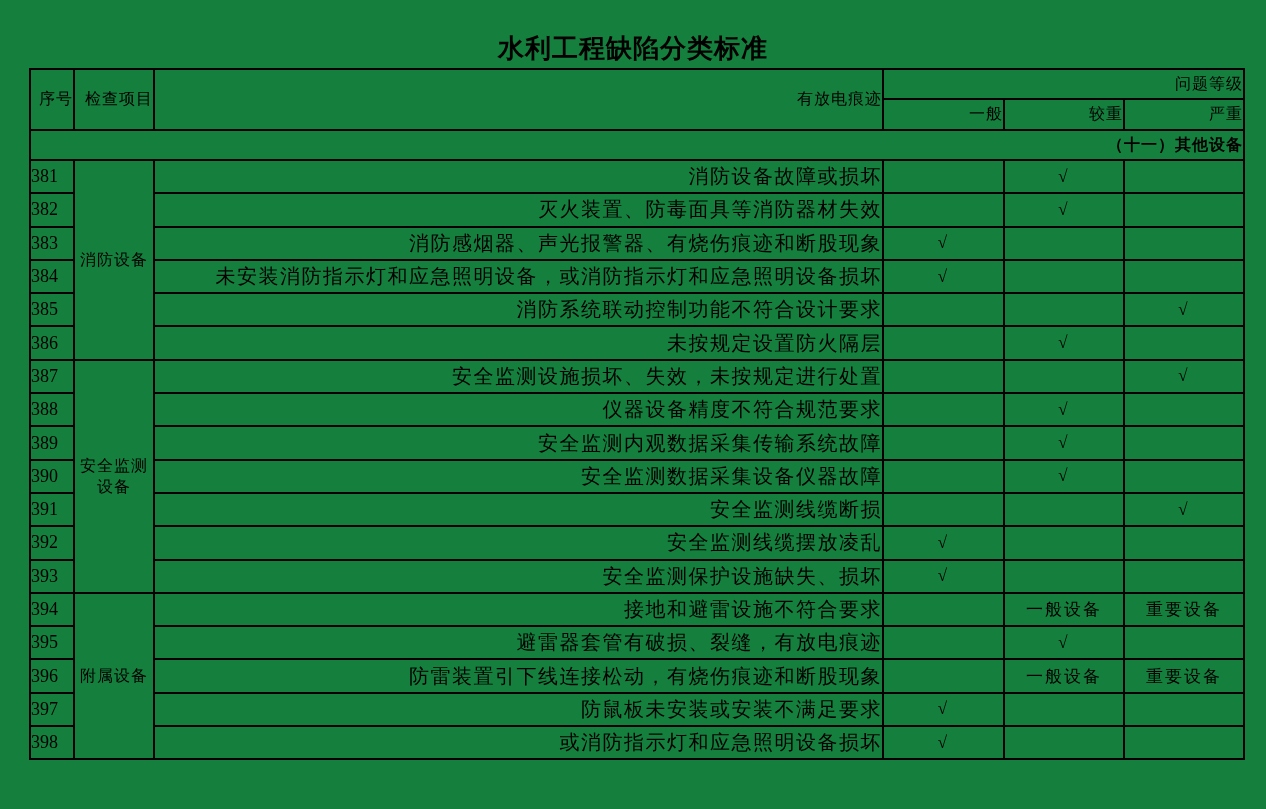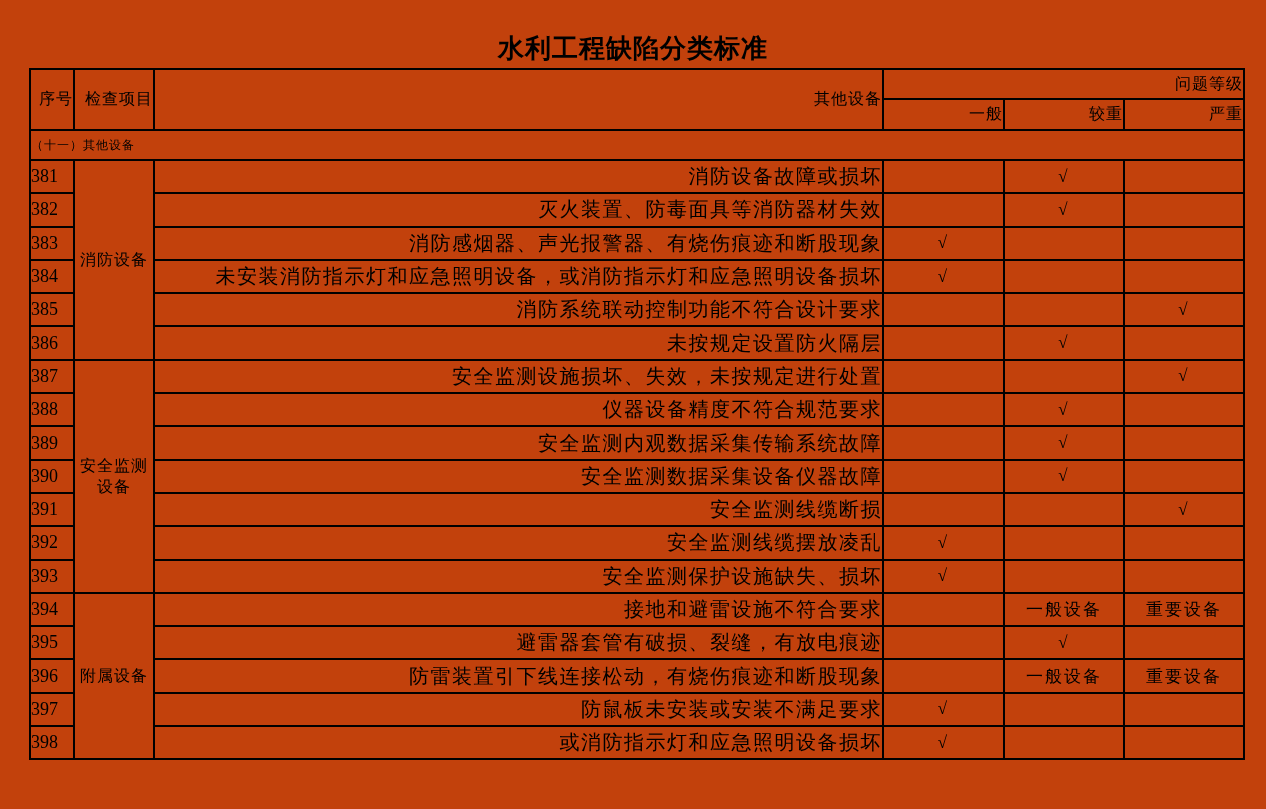--- a/index.html
+++ b/index.html
@@ -4,21 +4,21 @@
 <style>
   html, body {
     margin: 0;
     padding: 0;
     background: #ffffff;
   }
   .page {
     position: relative;
     width: 1266px;
     height: 809px;
-    background: #c2410c;
+    background: #15803d;
     font-family: "Liberation Serif", "DejaVu Serif", serif;
     color: #000000;
     overflow: hidden;
   }
   .doc-title {
     position: absolute;
     top: 34px;
     left: 0;
     width: 1266px;
     text-align: center;
@@ -46,23 +46,23 @@
   tr.hrow2 { height: 31px; }
   tr.srow  { height: 30px; }
   tr.drow  { height: 33.3px; }
   td.hc {
     text-align: right;
     font-size: 16px;
     letter-spacing: 1px;
   }
   td.sec {
     font-family: "Liberation Sans", "DejaVu Sans", sans-serif;
-    font-weight: 400;
-    font-size: 12px;
-    text-align: left;
+    font-weight: 700;
+    font-size: 16px;
+    text-align: right;
     padding-left: 6px;
     letter-spacing: 1px;
   }
   td.idc {
     text-align: left;
     font-size: 18px;
   }
   td.grp {
     text-align: center;
     font-size: 16px;
@@ -99,21 +99,21 @@
       <col style="width:729px">
       <col style="width:121px">
       <col style="width:120px">
       <col style="width:120px">
     </colgroup>
 
     <tbody>
         <tr class="hrow1">
       <td class="hc" rowspan="2">序号</td>
       <td class="hc" rowspan="2">检查项目</td>
-      <td class="hc" rowspan="2">其他设备</td>
+      <td class="hc" rowspan="2">有放电痕迹</td>
       <td class="hc" colspan="3">问题等级</td>
     </tr>
     <tr class="hrow2">
       <td class="hc">一般</td>
       <td class="hc">较重</td>
       <td class="hc">严重</td>
     </tr>
 
     <tr class="srow">
       <td class="sec" colspan="6">（十一）其他设备</td>

